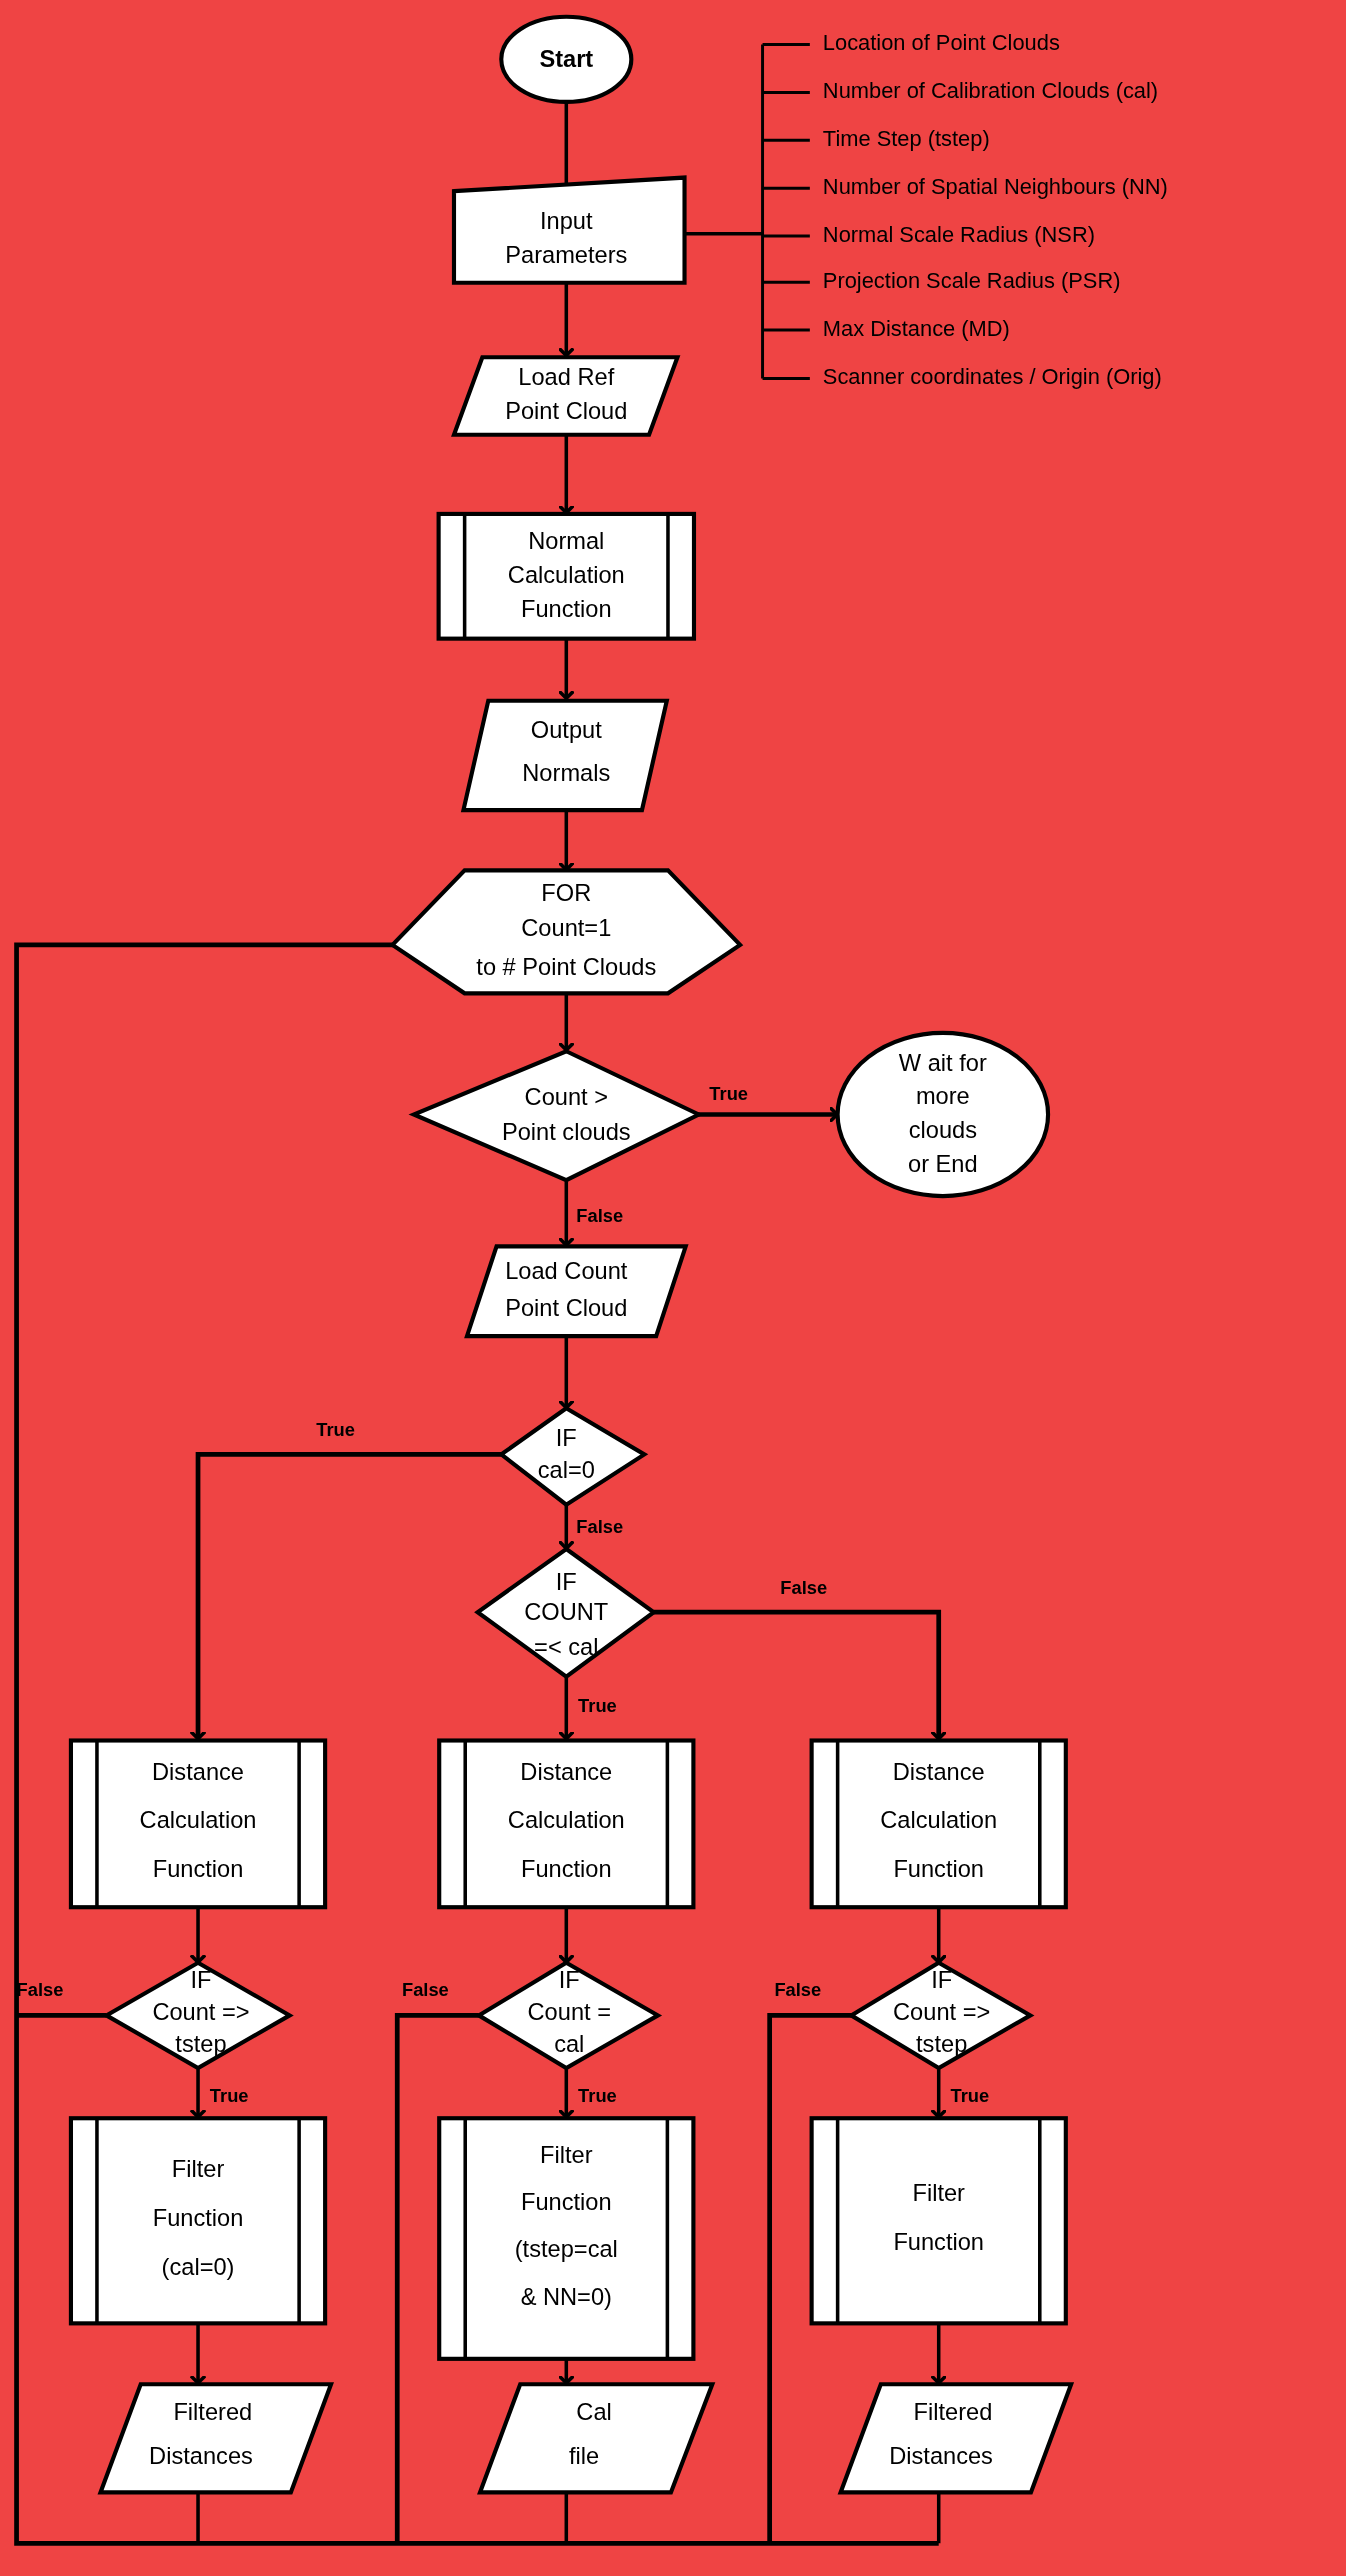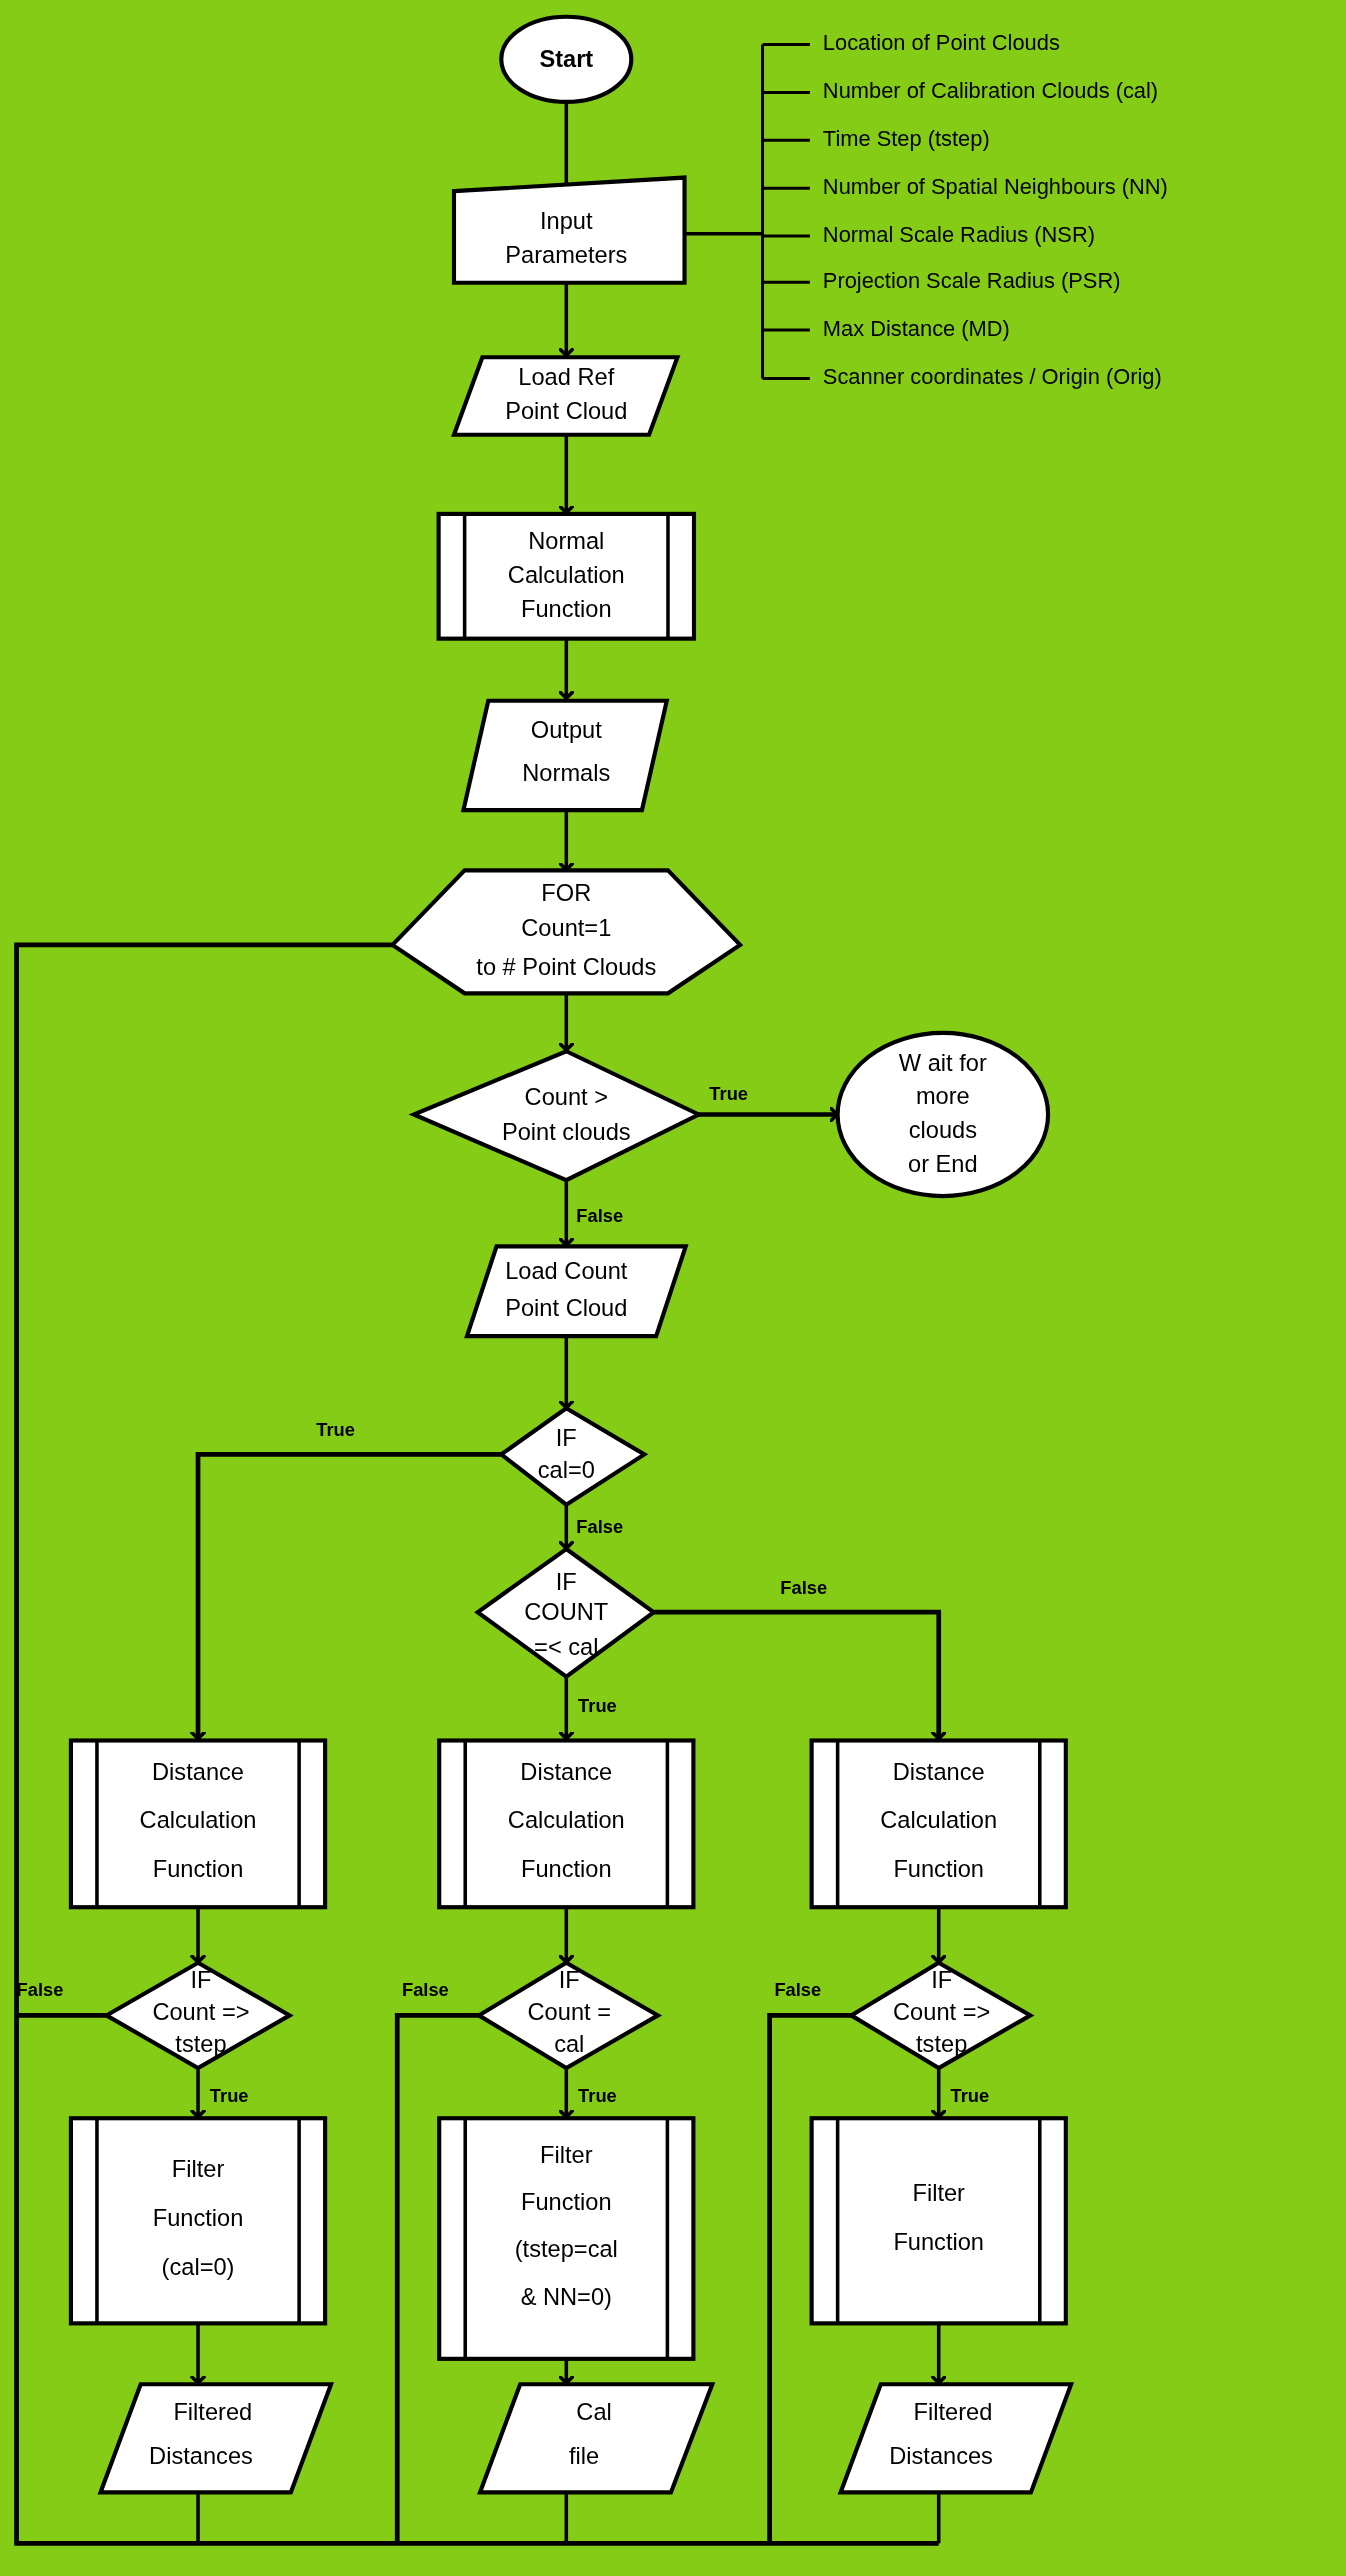--- a/index.html
+++ b/index.html
@@ -1,17 +1,17 @@
 <!DOCTYPE html>
 <html style="font-size:9.5px"><head>
 <meta charset="utf-8">
 <style>
   html,body{margin:0;padding:0;background:#ffffff;}
   body{font-family:"Liberation Sans", sans-serif;}
-  #stage{position:relative;width:1346px;height:2576px;background:#84cc16;overflow:hidden;}
+  #stage{position:relative;width:1346px;height:2576px;background:#ef4444;overflow:hidden;}
   svg{display:block;}
   .shape{fill:#ffffff;stroke:#000000;stroke-width:7;}
   .shape-thin{fill:#ffffff;stroke:#000000;stroke-width:6;}
   .conn{stroke:#000000;stroke-width:6;fill:none;}
   .conn-thick{stroke:#000000;stroke-width:8;fill:none;}
   .bar{stroke:#000000;stroke-width:5;fill:none;}
   text{font-family:"Liberation Sans", sans-serif;fill:#000000;}
   .lbl{font-size:40px;text-anchor:middle;dominant-baseline:middle;}
   .lbl-bold{font-size:40px;font-weight:bold;text-anchor:middle;dominant-baseline:middle;}
   .tf{font-size:31px;font-weight:bold;dominant-baseline:middle;}

